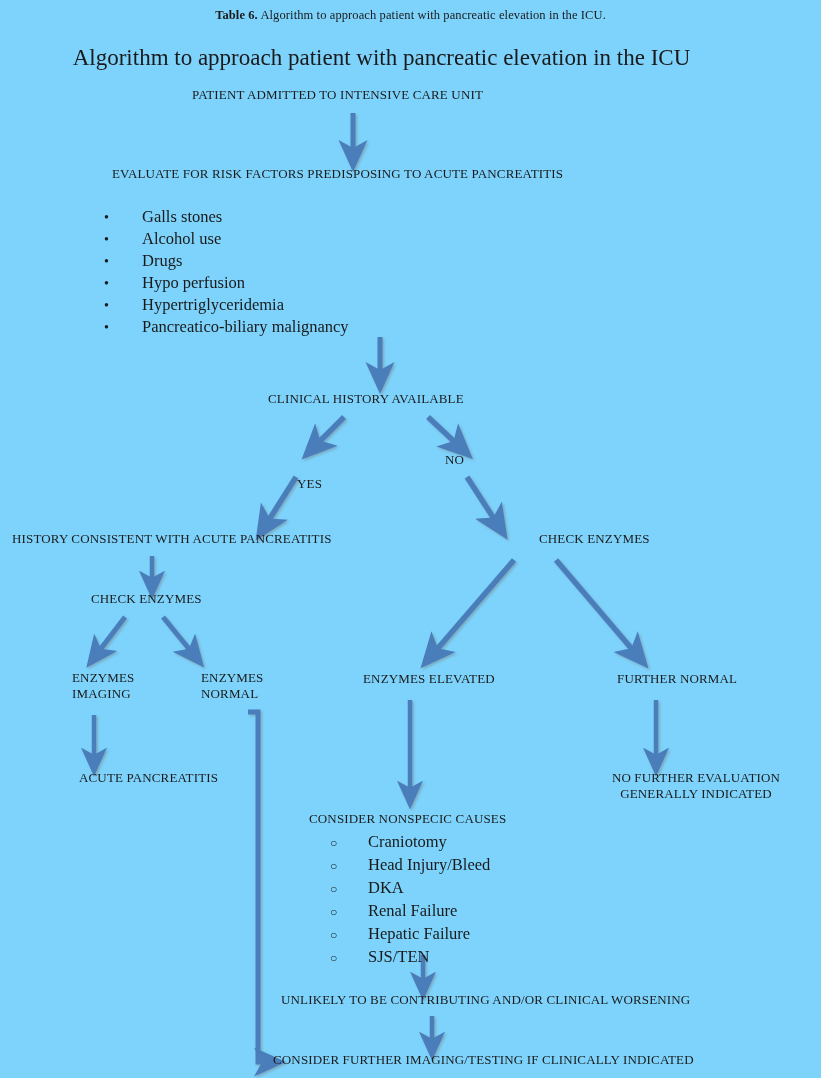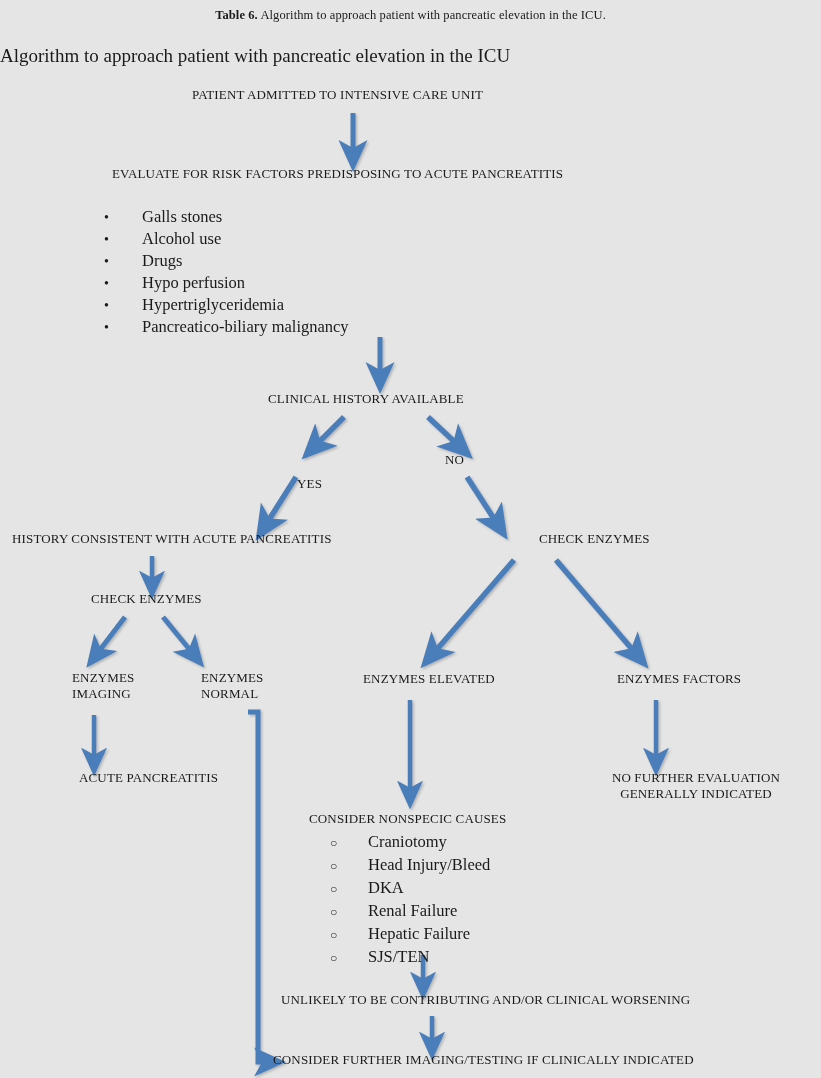--- a/index.html
+++ b/index.html
@@ -9,39 +9,40 @@
   }
   body {
     font-family: "Liberation Serif", "DejaVu Serif", serif;
     color: #1a1a1a;
   }
   #page {
     position: relative;
     width: 821px;
     height: 1078px;
     overflow: hidden;
-    background: #e5e5e5;
+    background: #7dd3fc;
   }
   .abs { position: absolute; }
 
   .caption {
     top: 8px;
     left: 0;
     width: 821px;
     text-align: center;
     font-size: 12.5px;
     letter-spacing: 0.1px;
   }
   .caption b { font-weight: bold; }
 
   .doc-title {
     top: 45px;
     left: 0;
     width: 763px;
-    font-size: 19px;
+    text-align: center;
+    font-size: 23px;
   }
 
   .node {
     font-size: 13px;
     letter-spacing: 0.15px;
     white-space: nowrap;
     line-height: 1.25;
   }
   .node.caps { font-size: 13px; }
 
@@ -177,21 +178,21 @@
     <div>IMAGING</div>
   </div>
 
   <div class="abs node" style="left:201px; top:670px;">
     <div>ENZYMES</div>
     <div>NORMAL</div>
   </div>
 
   <div class="abs node caps" style="left:363px; top:671px;">ENZYMES ELEVATED</div>
 
-  <div class="abs node caps" style="left:617px; top:671px;">ENZYMES FACTORS</div>
+  <div class="abs node caps" style="left:617px; top:671px;">FURTHER NORMAL</div>
 
   <div class="abs node caps" style="left:79px; top:770px;">ACUTE PANCREATITIS</div>
 
   <div class="abs node" style="left:600px; top:770px; text-align:center; width:192px;">
     <div>NO FURTHER EVALUATION</div>
     <div>GENERALLY INDICATED</div>
   </div>
 
   <div class="abs node caps" style="left:309px; top:811px;">CONSIDER NONSPECIC CAUSES</div>
 

